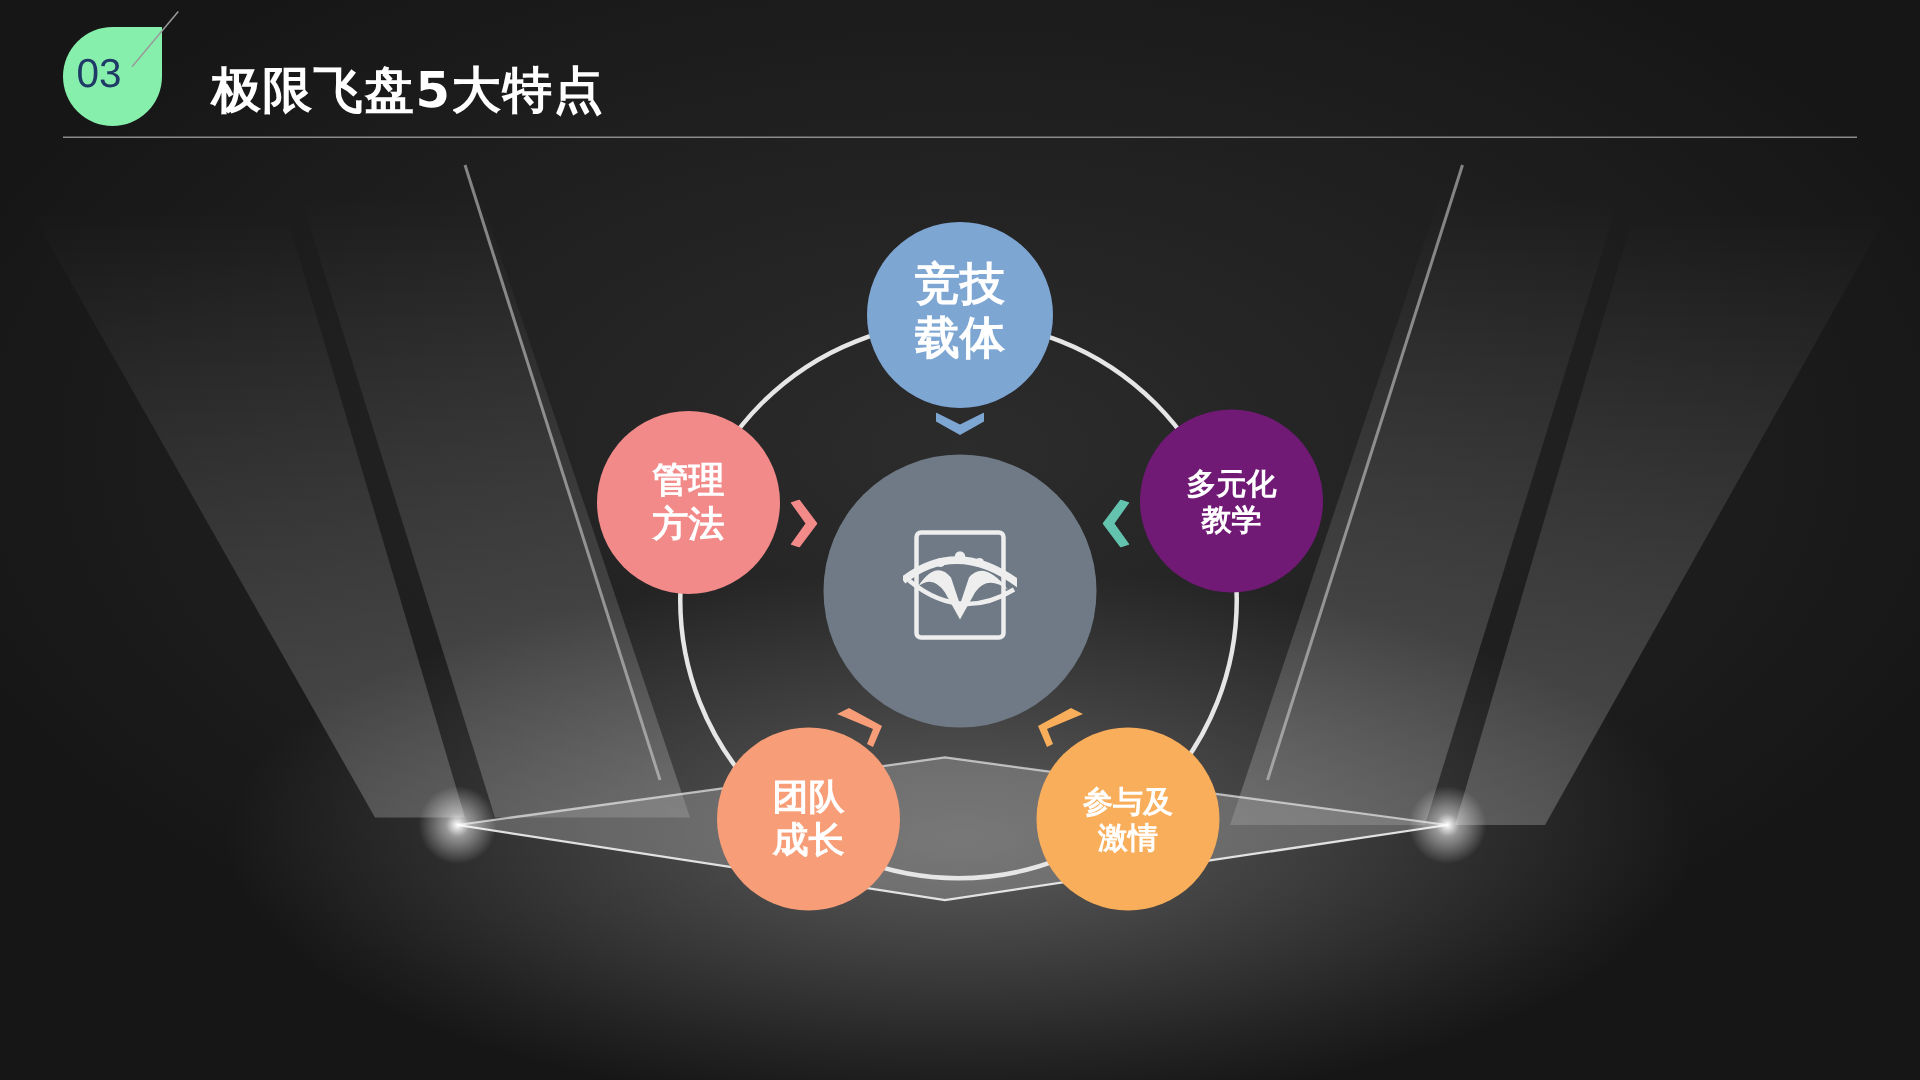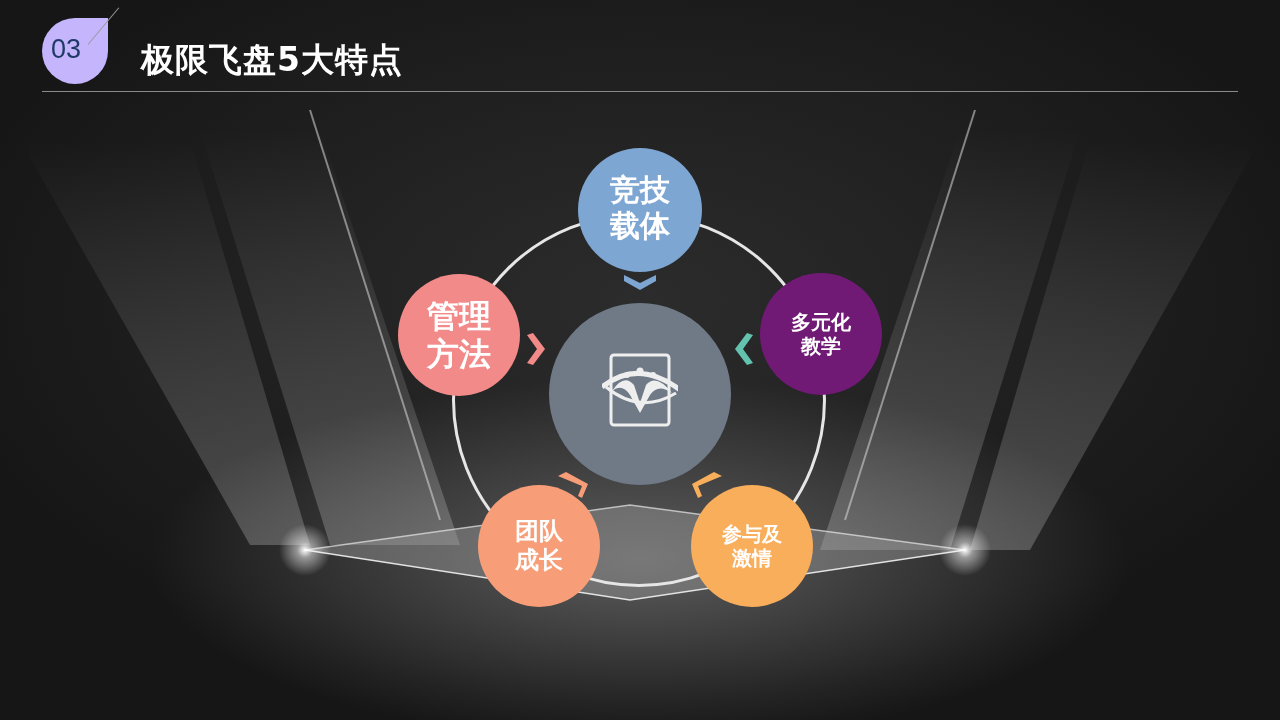--- a/index.html
+++ b/index.html
@@ -9,21 +9,21 @@
       font-family: "DejaVu Sans", "Liberation Sans", sans-serif;
     }
     .bg { position: absolute; inset: 0; overflow: hidden;
       background:
         radial-gradient(ellipse 700px 260px at 640px 560px, rgba(170,170,170,0.45), rgba(0,0,0,0) 70%),
         radial-gradient(ellipse 900px 500px at 640px 300px, #2c2c2c, #161616 80%);
     }
     .bg svg { position: absolute; left: 0; top: 0; }
     .header-num {
       position: absolute; left: 42px; top: 18px; width: 66px; height: 66px;
-      background: #c4b5fd; border-radius: 50% 0 50% 50%;
+      background: #86efac; border-radius: 50% 0 50% 50%;
       transform: rotate(0deg);
     }
     .header-num span {
       position: absolute; left: 9px; top: 16px; font-size: 27px; color: #1f3a66;
       font-family: "Liberation Sans", sans-serif;
     }
     .slash { position: absolute; left: 88px; top: 44px; width: 48px; height: 1px;
       background: #9a9a9a; transform: rotate(-50deg); transform-origin: left center; }
     .title {
       position: absolute; left: 141px; top: 38px; font-size: 33px; font-weight: bold;
@@ -100,21 +100,21 @@
   <span class="l">教学</span>
 </div>
 <div class="node" style="left:691px;top:485px;width:122px;height:122px;background:#f9ae5b;font-size:20px;text-align:right;">
   <span class="l">参与及</span>
   <span class="l">激情</span>
 </div>
 <div class="node" style="left:478px;top:485px;width:122px;height:122px;background:#f79e78;font-size:24px;">
   <span class="l">团队</span>
   <span class="l">成长</span>
 </div>
-<div class="node" style="left:398px;top:274px;width:122px;height:122px;background:#f28a8a;font-size:32px;">
+<div class="node" style="left:398px;top:274px;width:122px;height:122px;background:#f28a8a;font-size:24px;">
   <span class="l">管理</span>
   <span class="l">方法</span>
 </div>
 
 <svg class="chev" style="left:624px;top:275px" width="32" height="16">
   <polygon points="0,0 16,8 32,0 32,6 16,15 0,6" fill="#7ea6d3"></polygon>
 </svg>
 <svg class="chev" style="left:735px;top:333px" width="18" height="32">
   <polygon points="12,0 18,2 8,16 18,30 12,32 0,16" fill="#63c3ae"></polygon>
 </svg>

